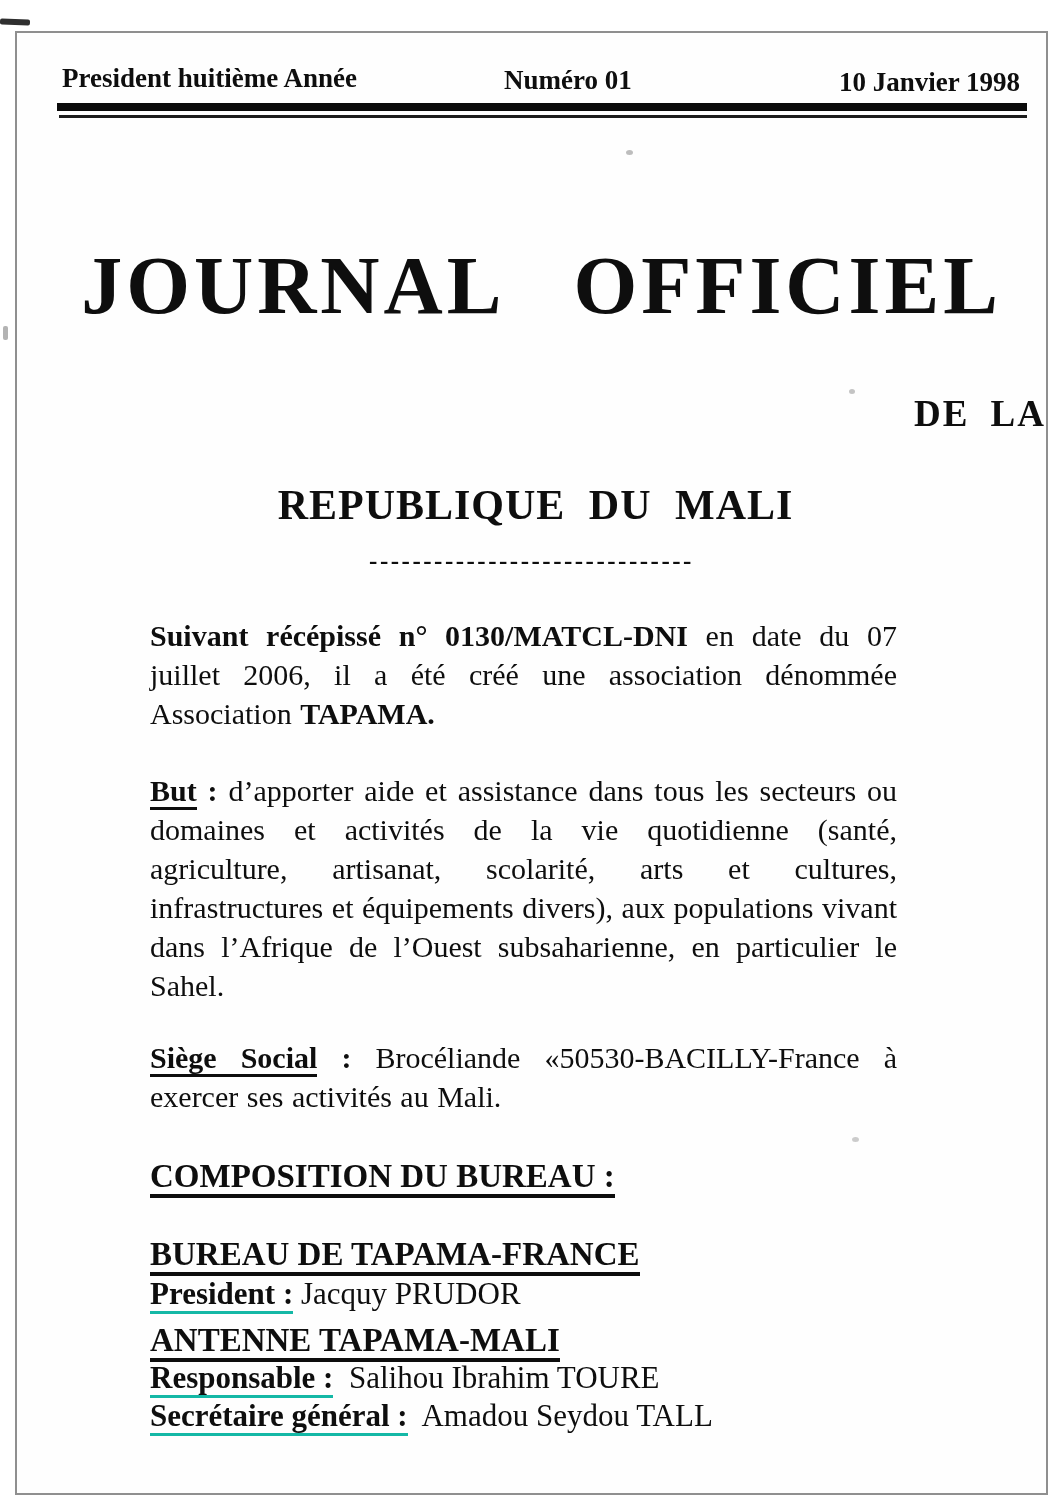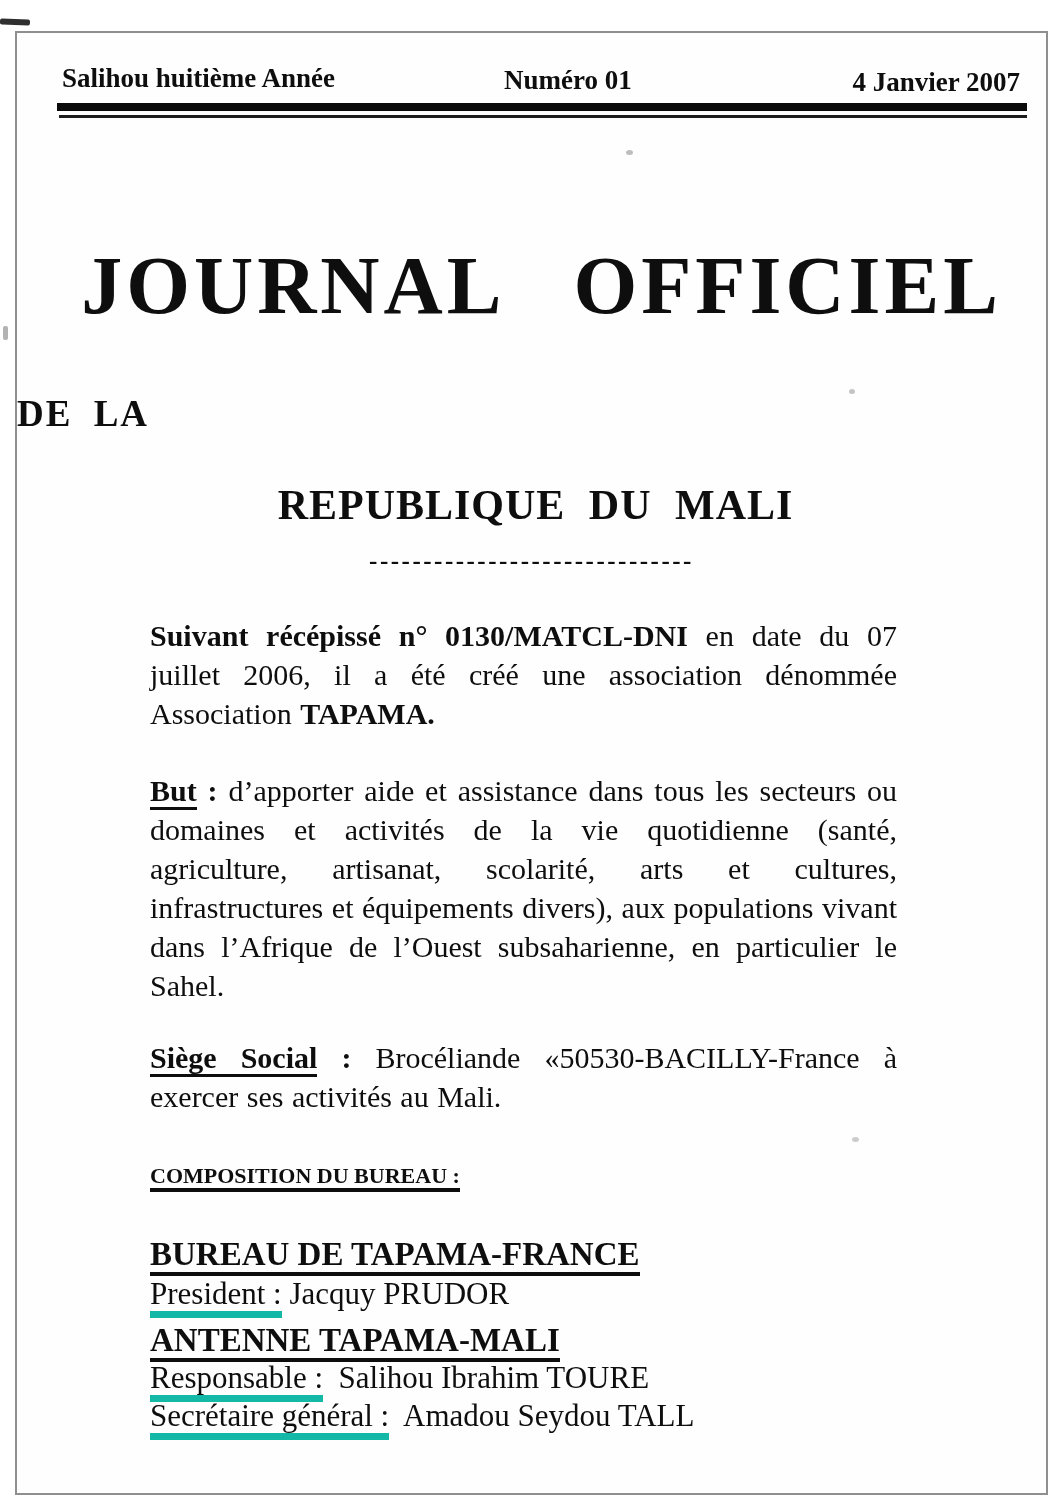--- a/index.html
+++ b/index.html
@@ -27,21 +27,21 @@
 
   .masthead-title {
     position:absolute; top:212px; left:0; width:100%;
     text-align:center; font-weight:bold;
     font-size:82px; line-height:1;
     letter-spacing:4px; word-spacing:48px;
     text-indent:20px; white-space:nowrap;
   }
   .masthead-sub1 {
     position:absolute; top:360px; left:0; width:100%;
-    text-align:left; font-weight:bold;
+    text-align:right; font-weight:bold;
     font-size:37px; line-height:1.15; letter-spacing:2px; word-spacing:10px;
   }
   .masthead-sub2 {
     position:absolute; top:448px; left:4px; width:100%;
     text-align:center; font-weight:bold;
     font-size:42px; line-height:1.15; letter-spacing:1px; word-spacing:12px;
   }
   .dash-sep {
     position:absolute; top:514px; left:0; width:100%;
     text-align:center; font-weight:bold;
@@ -54,52 +54,52 @@
     text-align:justify; word-spacing:1px;
   }
   .p1 { top:583px; }
   .p2 { top:738px; }
   .p3 { top:1005px; }
   .b  { font-weight:bold; }
   .u  { font-weight:bold; border-bottom:3px solid #0d0d0d;margin-top:22px; }
 
   .sec-heading {
     position:absolute; left:133px;
-    font-size:22px; font-weight:bold; line-height:40px; white-space:nowrap;
+    font-size:33px; font-weight:bold; line-height:40px; white-space:nowrap;
   }
   .comp { top:1123px; }
   .group {
     position:absolute; left:133px; white-space:nowrap;
   }
   .g1 { top:1202px; line-height:39px; }
   .g2 { top:1288px; line-height:38px; }
   .group .heading { font-size:33px; font-weight:bold; }
   .u-heavy { border-bottom:4px solid #0d0d0d; }
   .row { font-size:31px; }
-  .row-label { font-weight:normal; border-bottom:7px solid #14b8a6; }
+  .row-label { font-weight:bold; border-bottom:3px solid #14b8a6; }
   .row-value { white-space:pre-wrap; }
 
   .art { position:absolute; }
   .art1 { left:0; top:19px; width:30px; height:6px; background:#2f2f2f; border-radius:2px; transform:rotate(2deg); }
   .art2 { left:626px; top:150px; width:7px; height:5px; background:#bdbdbd; border-radius:50%; }
   .art3 { left:849px; top:389px; width:6px; height:5px; background:#c4c4c4; border-radius:50%; }
   .art4 { left:852px; top:1137px; width:7px; height:5px; background:#cccccc; border-radius:50%; }
   .art5 { left:3px; top:326px; width:5px; height:14px; background:#b3b3b3; border-radius:2px; }
 </style>
 </head>
 <body>
 
 <div class="art art1"></div>
 <div class="art art5"></div>
 
 <div class="page">
 
-  <div class="hdr-item hdr-left">Salihou huitième Année</div>
+  <div class="hdr-item hdr-left">President huitième Année</div>
   <div class="hdr-item hdr-center">Numéro 01</div>
-  <div class="hdr-item hdr-right">4 Janvier 2007</div>
+  <div class="hdr-item hdr-right">10 Janvier 1998</div>
 
   <div class="rule-thick"></div>
   <div class="rule-thin"></div>
 
   <div class="masthead-title">JOURNAL OFFICIEL</div>
   <div class="masthead-sub1">DE LA</div>
   <div class="masthead-sub2">REPUBLIQUE DU MALI</div>
   <div class="dash-sep">------------------------------</div>
 
   <div class="para p1"><span class="b">Suivant récépissé n° 0130/MATCL-DNI</span><span> en date du 07 juillet 2006, il a été créé une association dénommée Association </span><span class="b">TAPAMA.</span></div>

